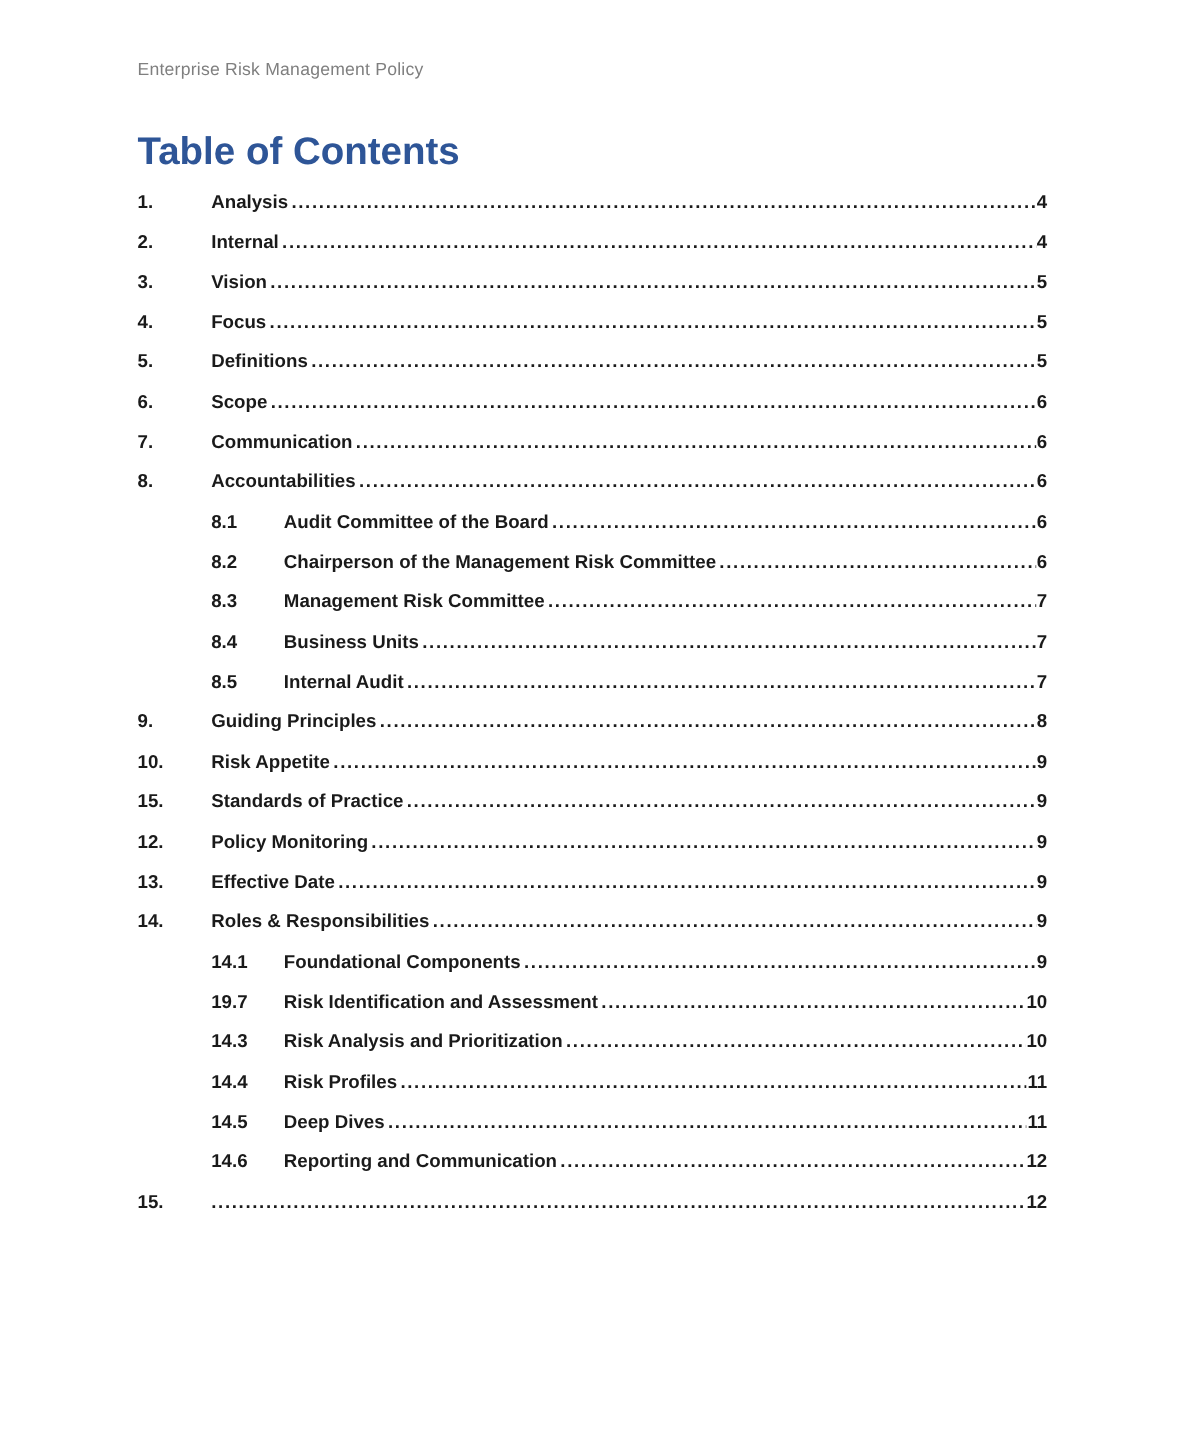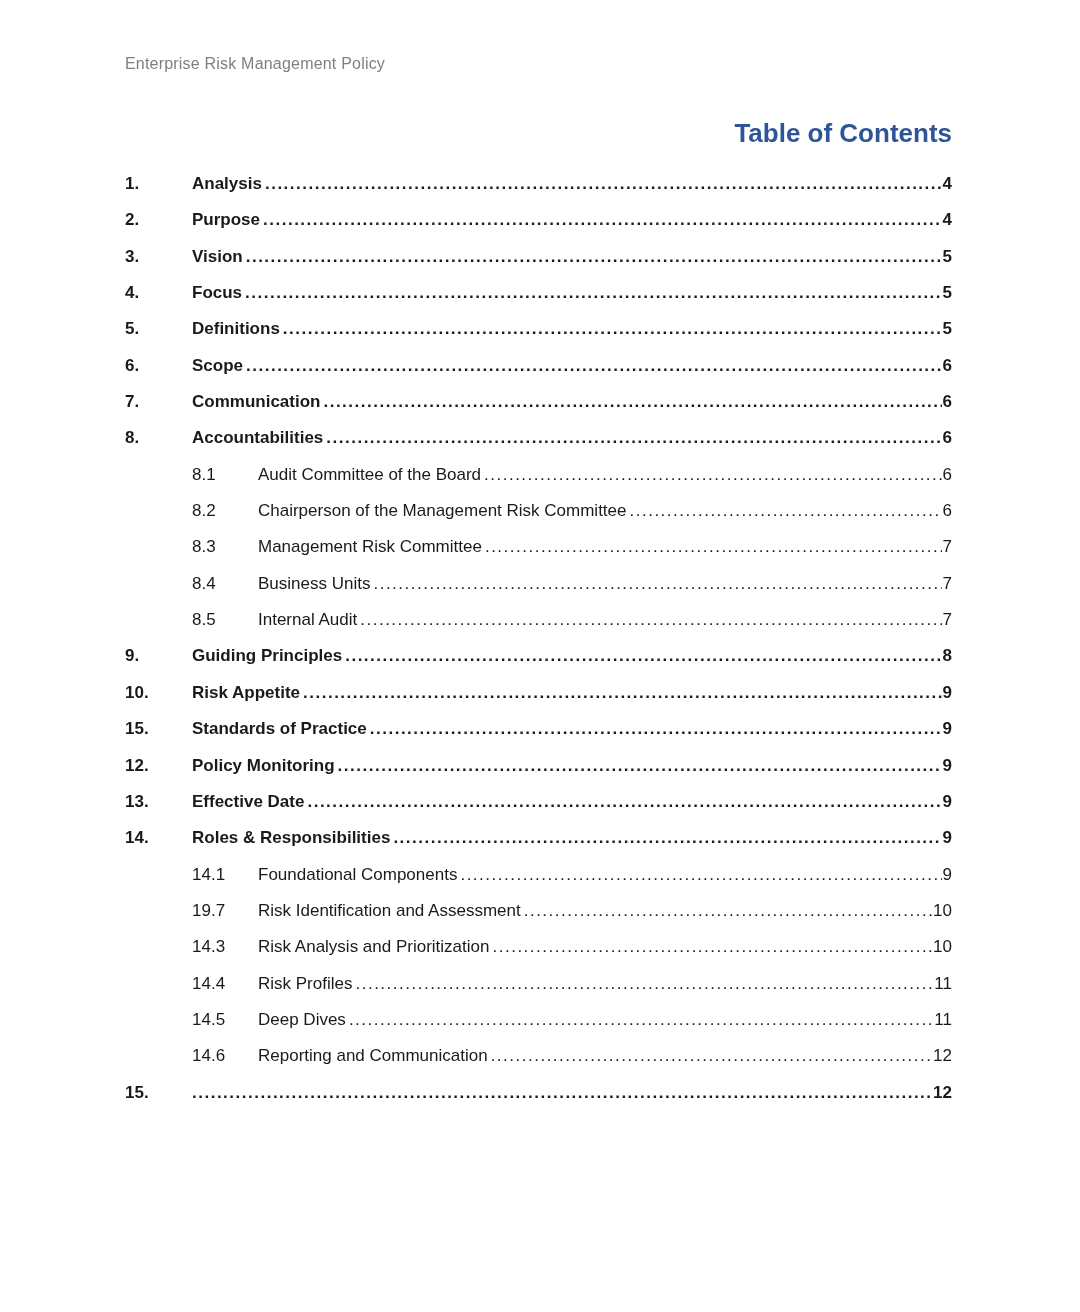--- a/index.html
+++ b/index.html
@@ -22,41 +22,41 @@
     top: 55px;
     font-size: 16px;
     color: #7f7f7f;
     letter-spacing: 0.2px;
   }
   .doc-title {
     position: absolute;
     left: 125px;
     width: 827px;
     top: 118px;
-    text-align: right;
-    font-size: 26px;
+    text-align: left;
+    font-size: 35px;
     font-weight: bold;
     color: #2e5597;
   }
   .toc-list {
     position: absolute;
     left: 125px;
     right: 128px;
     top: 174px;
   }
   .toc-row {
     display: flex;
     align-items: baseline;
     height: 36.35px;
     font-size: 17px;
     font-weight: bold;
     white-space: nowrap;
   }
   .toc-row.sub {
-    font-weight: normal;
+    font-weight: bold;
     padding-left: 67px;
   }
   .toc-num {
     flex: 0 0 67px;
   }
   .toc-row.sub .toc-num {
     flex: 0 0 66px;
   }
   .toc-title {
     flex: 0 0 auto;
@@ -87,21 +87,21 @@
   <div class="toc-list">
   <div class="toc-row">
     <span class="toc-num">1.</span>
     <span class="toc-title">Analysis</span>
     <span class="toc-leader"></span>
     <span class="toc-page">4</span>
   </div>
 
   <div class="toc-row">
     <span class="toc-num">2.</span>
-    <span class="toc-title">Purpose</span>
+    <span class="toc-title">Internal</span>
     <span class="toc-leader"></span>
     <span class="toc-page">4</span>
   </div>
 
   <div class="toc-row">
     <span class="toc-num">3.</span>
     <span class="toc-title">Vision</span>
     <span class="toc-leader"></span>
     <span class="toc-page">5</span>
   </div>

